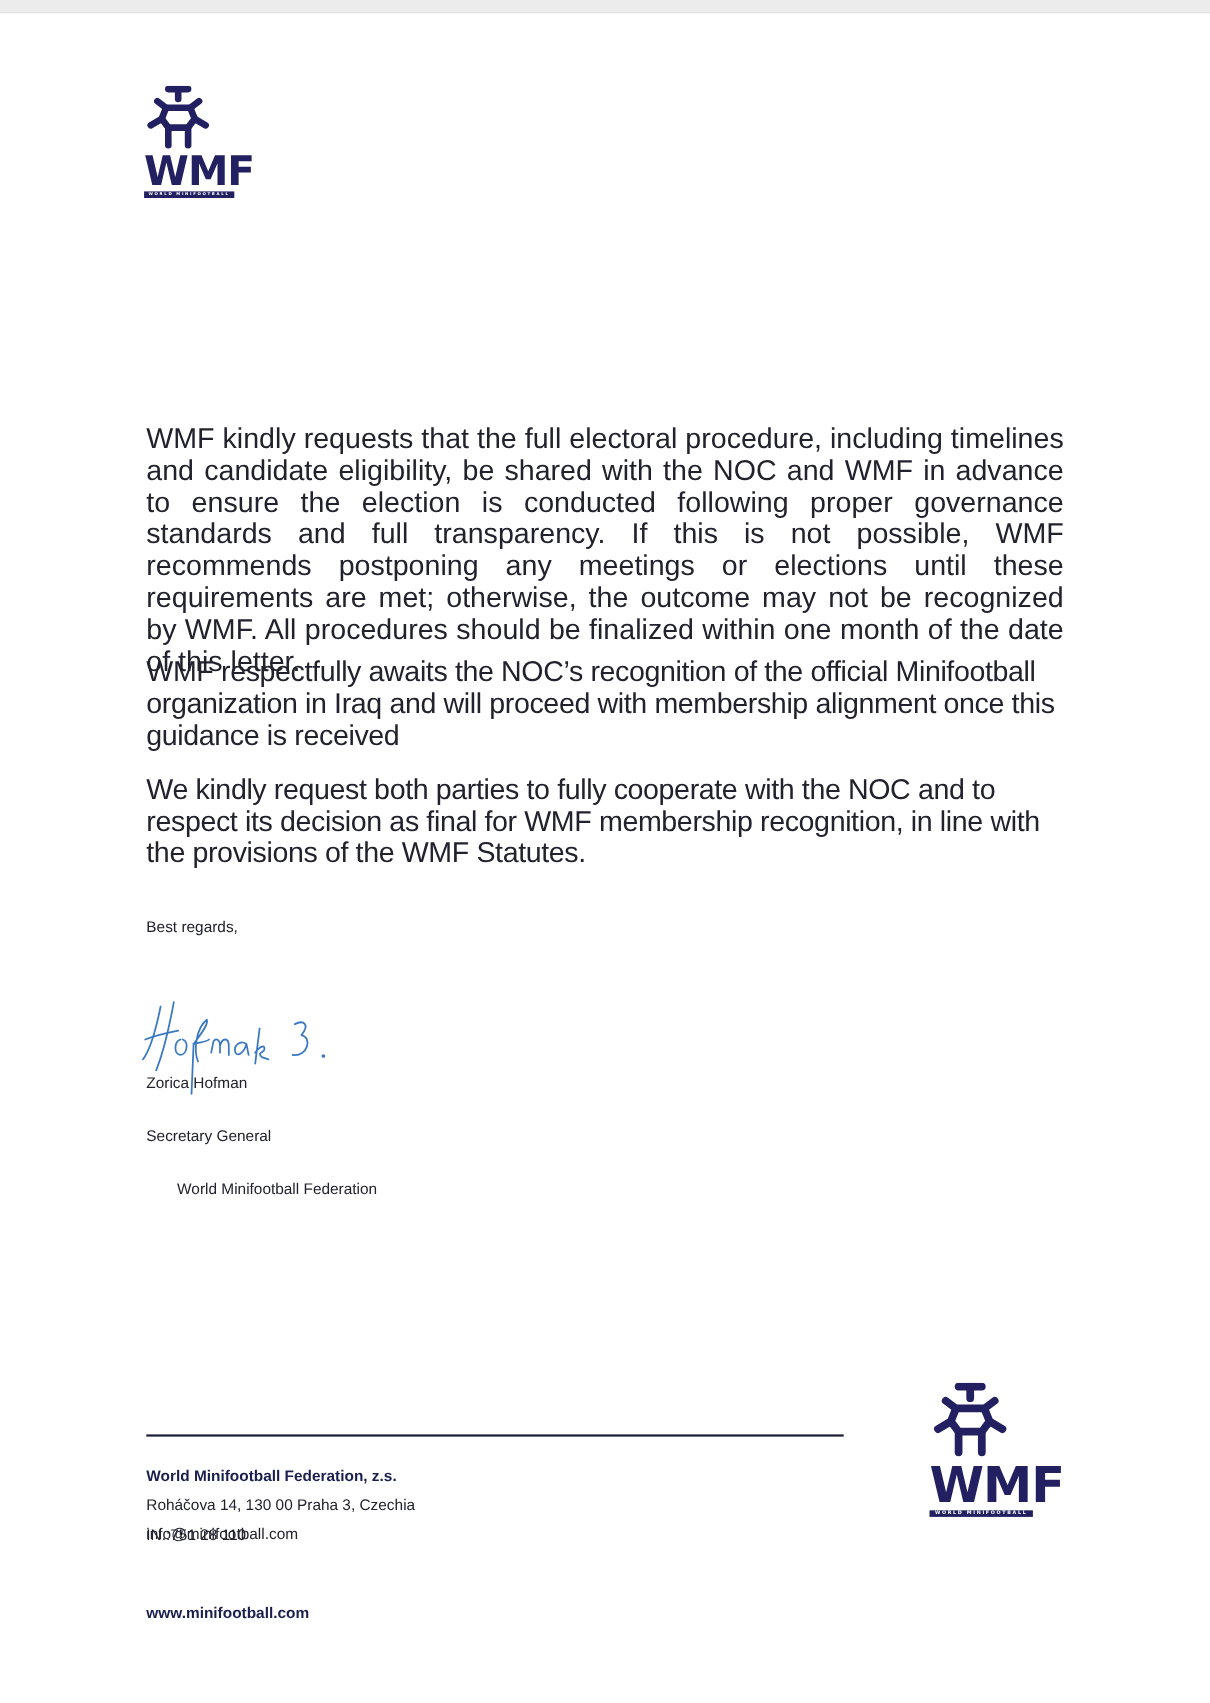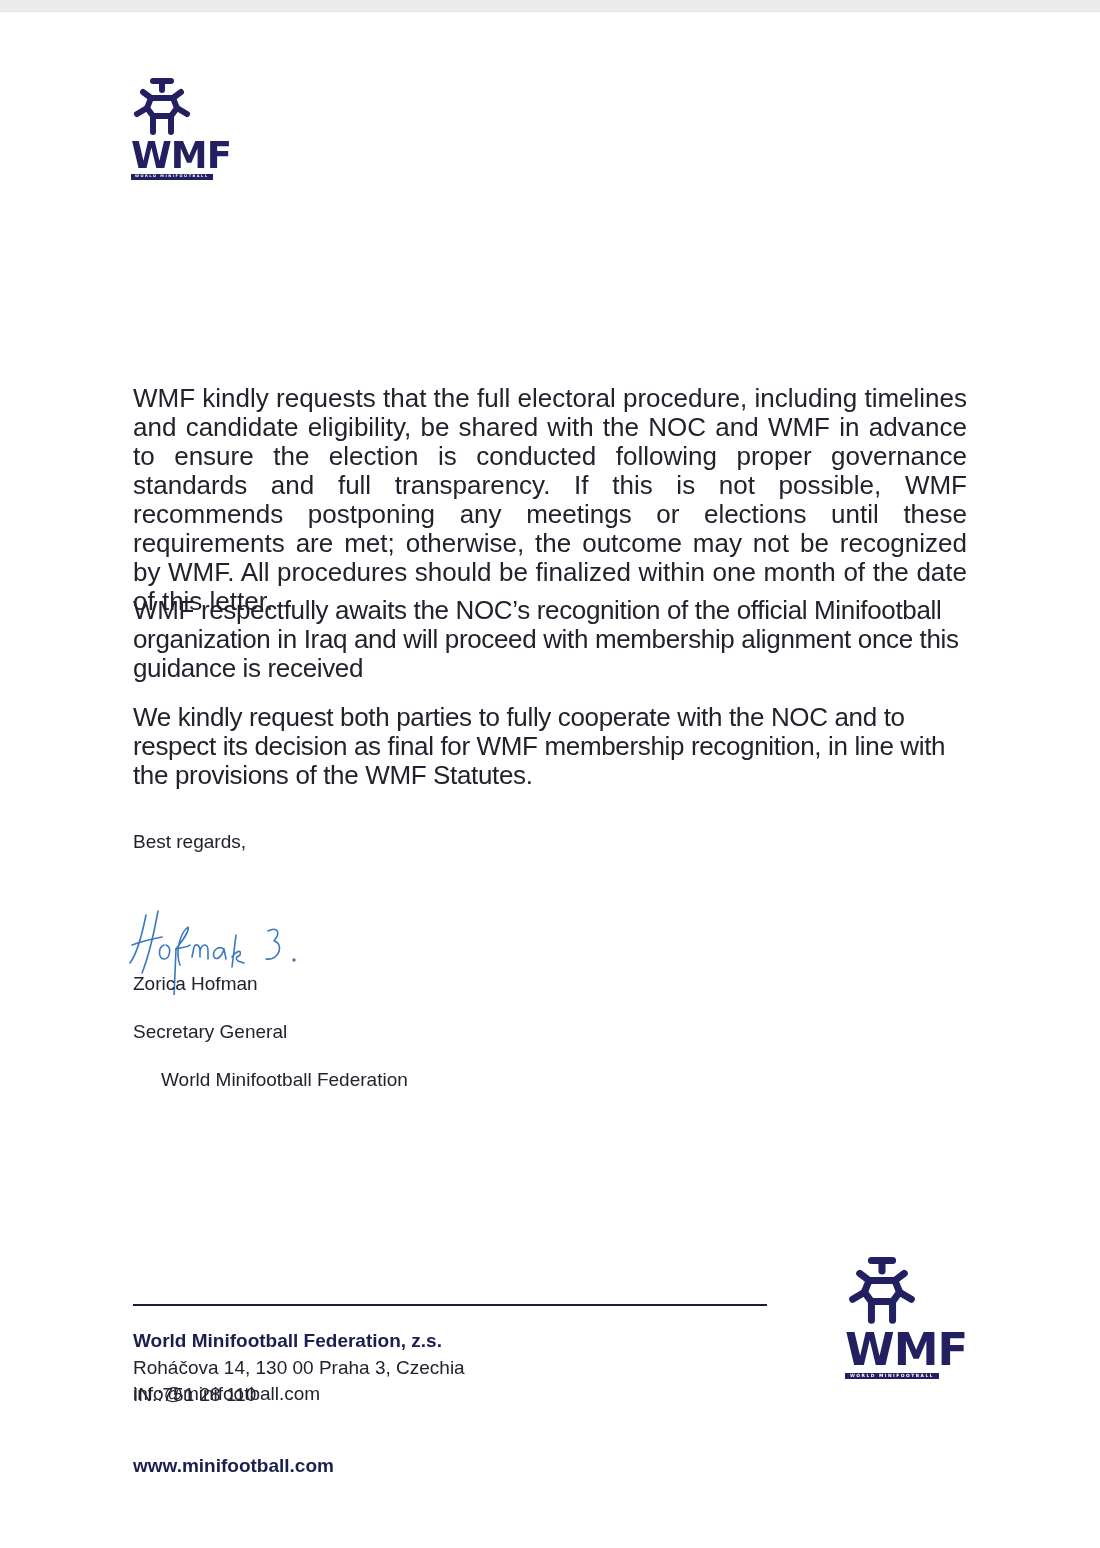--- a/index.html
+++ b/index.html
@@ -19,31 +19,31 @@
   .logo-top .tagline { font-size: 3.6px; padding: 1px 4px; margin-top: 0px; }
   .logo-bottom .tagline { font-size: 4.4px; padding: 1px 5px; margin-top: 1px; }
 
   .para { position: absolute; left: 133px; width: 834px; font-size: 26px; line-height: 29px; color: #22222e; }
   .justify { text-align: justify; text-align-last: left; }
   .narrow { letter-spacing: -0.35px; }
   .p1 { top: 384px; }
   .p2 { top: 596px; }
   .p3 { top: 703px; }
 
-  .line { position: absolute; left: 133px; font-size: 19px; line-height: 24px; color: #22222e; white-space: nowrap; }
+  .line { position: absolute; left: 133px; font-size: 14px; line-height: 24px; color: #22222e; white-space: nowrap; }
   .closing { top: 830px; }
   .signer-name { top: 972px; }
   .signer-title { top: 1020px; }
   .signer-org { top: 1068px; margin-left: 28px; }
 
   .signature { position: absolute; left: 128px; top: 905px; width: 180px; height: 90px; }
 
   .rule { position: absolute; left: 133px; top: 1304px; width: 634px; height: 2px; background: #1c1c38; }
 
-  .footer-line { position: absolute; left: 133px; font-size: 19px; line-height: 22px; color: #22222e; white-space: nowrap; }
+  .footer-line { position: absolute; left: 133px; font-size: 14px; line-height: 22px; color: #22222e; white-space: nowrap; }
   .f-org { top: 1330px; font-weight: bold; color: #1a1f4e; }
   .f-addr { top: 1357px; }
   .f-in { top: 1384px; }
   .f-email { top: 1383px; }
   .f-web { top: 1455px; font-weight: bold; color: #1a1f4e; text-underline-offset: 3px; }
 </style>
 </head>
 <body>
 
 <div class="top-bar"></div>

